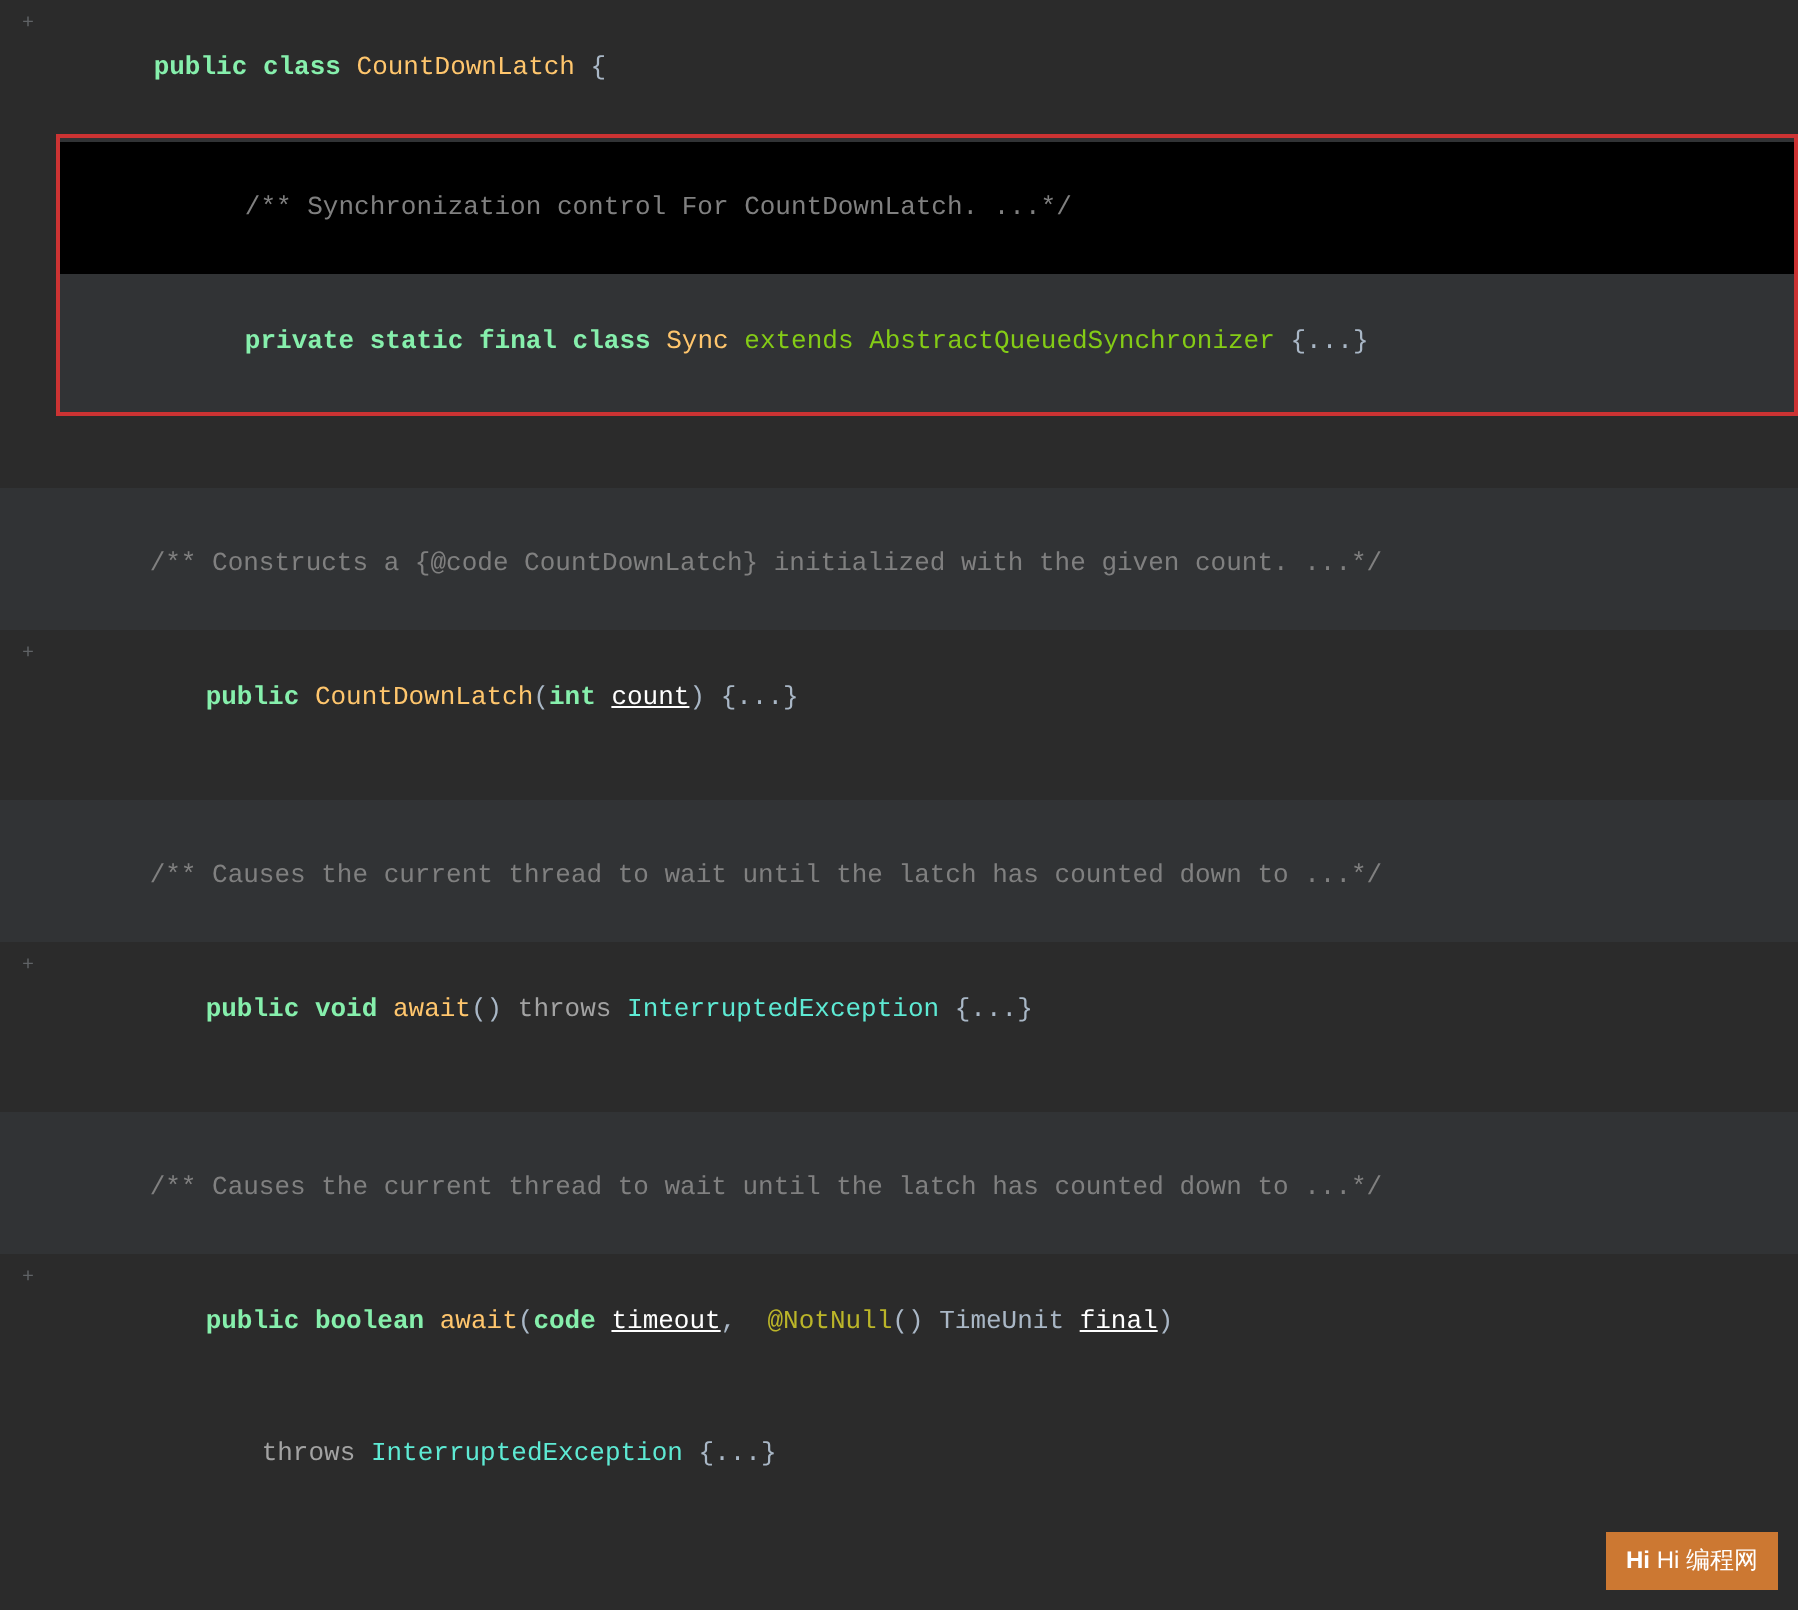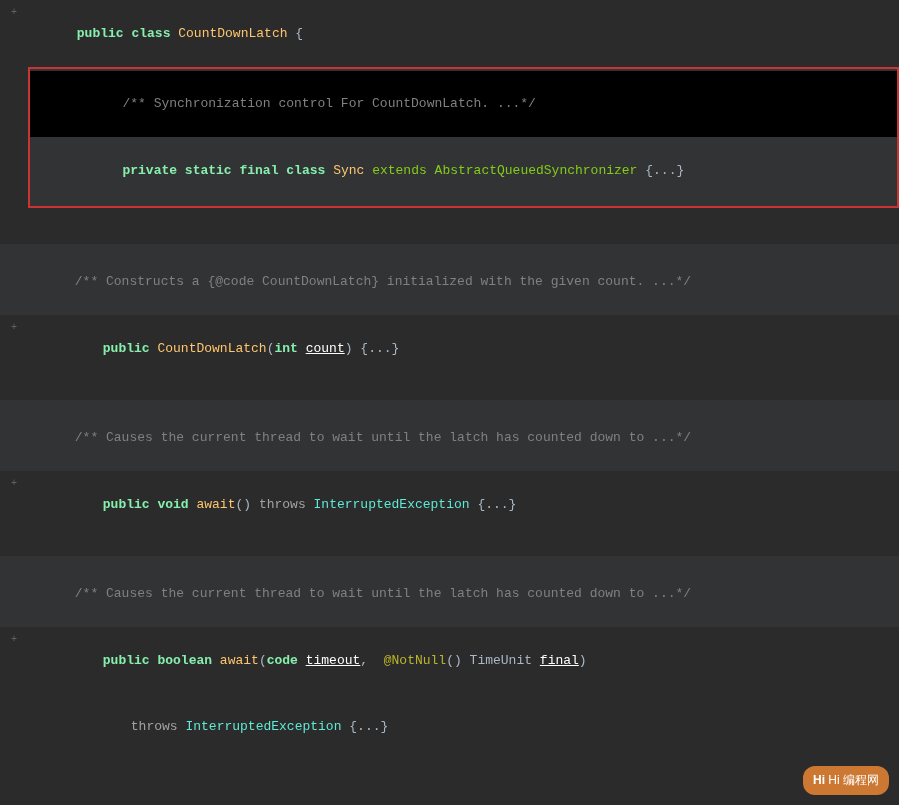--- a/index.html
+++ b/index.html
@@ -100,21 +100,21 @@
     }
 
     .watermark {
       position: fixed;
       bottom: 10px;
       right: 10px;
       background: #cc7832;
       color: white;
       padding: 6px 10px;
       font-size: 12px;
-      border-radius: 12px;
+      border-radius: 0;
       font-family: sans-serif;
       z-index: 100;
     }
 
     .indented1 { padding-left: 28px; }
     .indented2 { padding-left: 56px; }
   </style>
 </head>
 <body>
 

